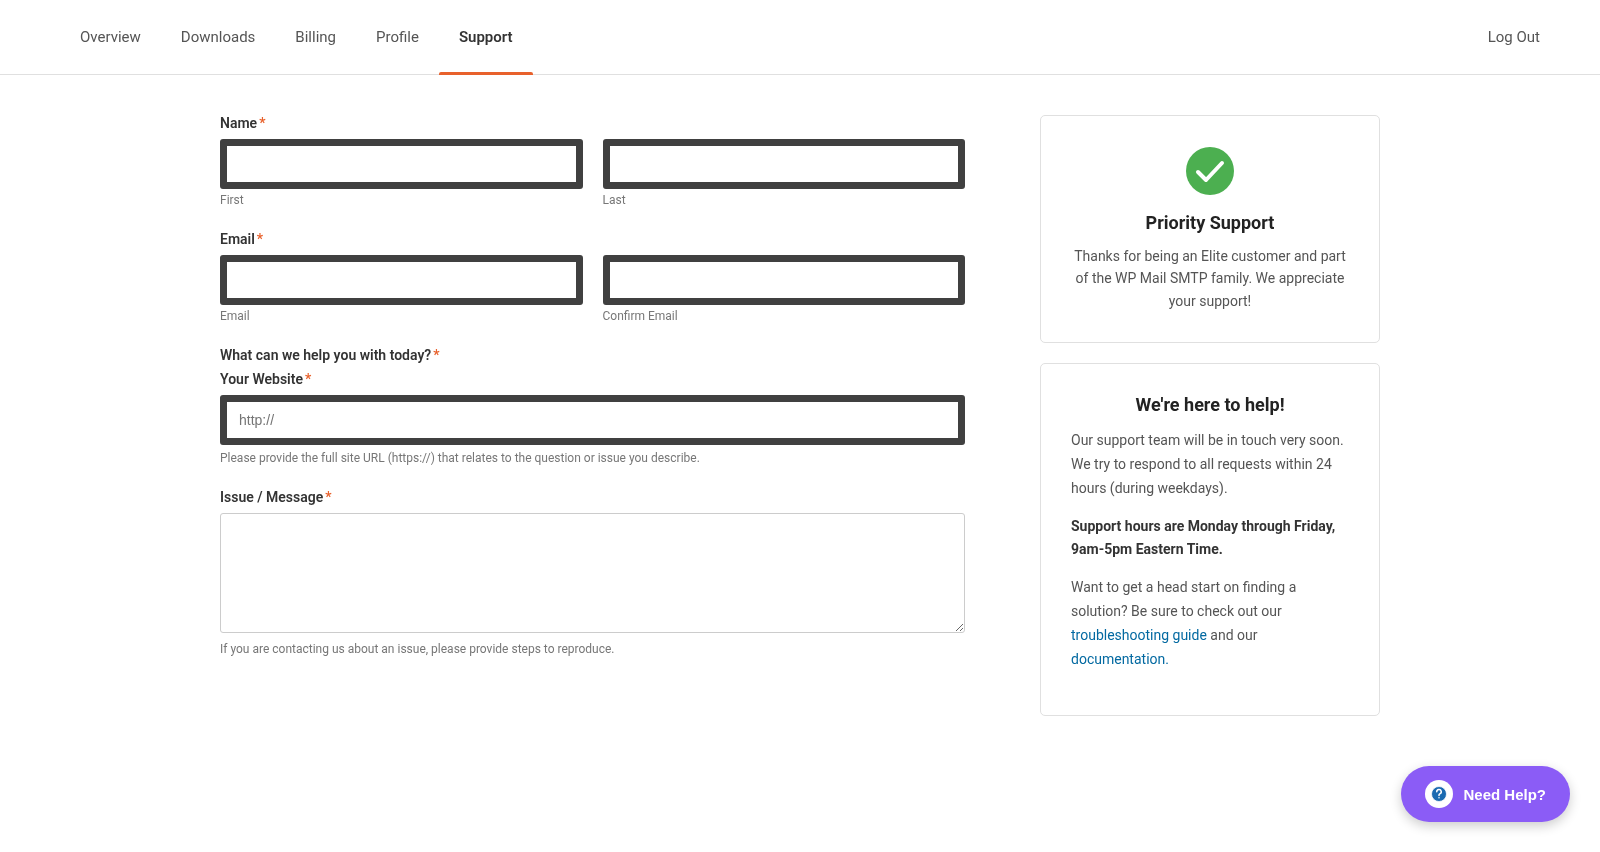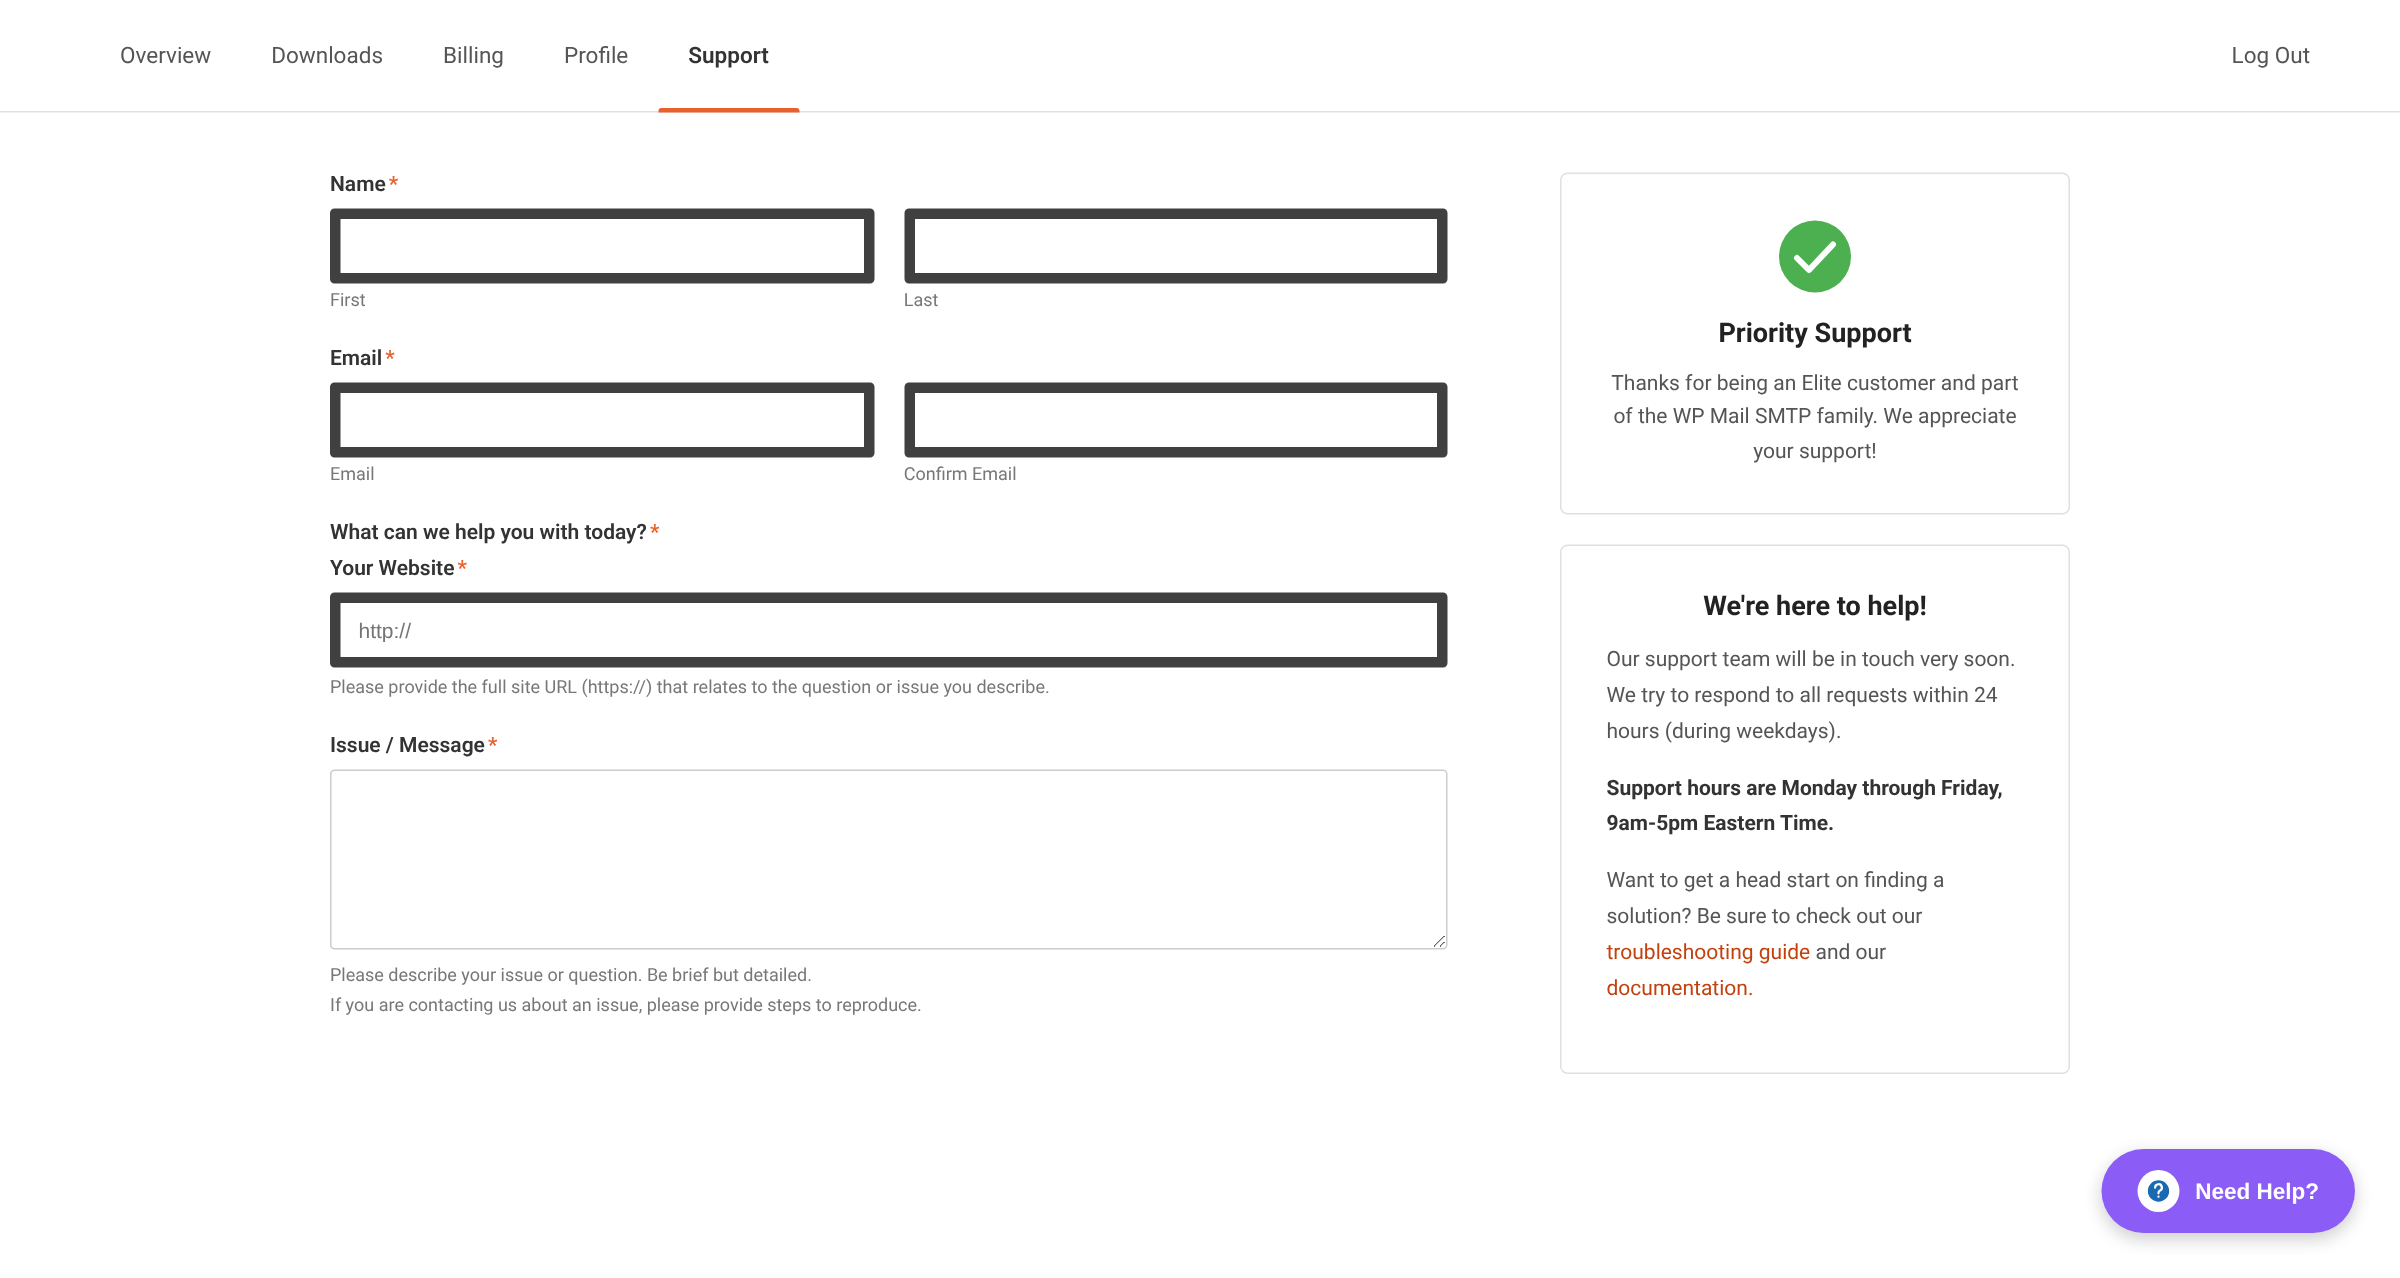--- a/index.html
+++ b/index.html
@@ -175,21 +175,21 @@
       color: #555;
       line-height: 1.7;
       margin-bottom: 14px;
     }
 
     .help-text strong {
       color: #333;
     }
 
     .link-orange {
-      color: #c2410c;
+      color: #0369a1;
       text-decoration: none;
       cursor: pointer;
     }
 
     
     .need-help-btn {
       position: fixed;
       bottom: 30px;
       right: 30px;
       background: #8b5cf6;
@@ -296,21 +296,20 @@
       </label>
       <input type="url" class="form-input" placeholder="http://" style="">
       <div class="form-hint">Please provide the full site URL (https://) that relates to the question or issue you describe.</div>
     </div>
 
     <div style="margin-bottom:16px;">
       <label class="form-label">
         <span>Issue / Message</span><span class="required-star">*</span>
       </label>
       <textarea class="form-textarea" style=""></textarea>
-      <div class="form-hint">Please describe your issue or question. Be brief but detailed.</div>
       <div class="form-hint">If you are contacting us about an issue, please provide steps to reproduce.</div>
     </div>
 
   </div>
 
   <div class="sidebar">
 
     <div class="sidebar-card">
       <div class="check-icon">
         <svg viewBox="0 0 50 50" width="50" height="50">

